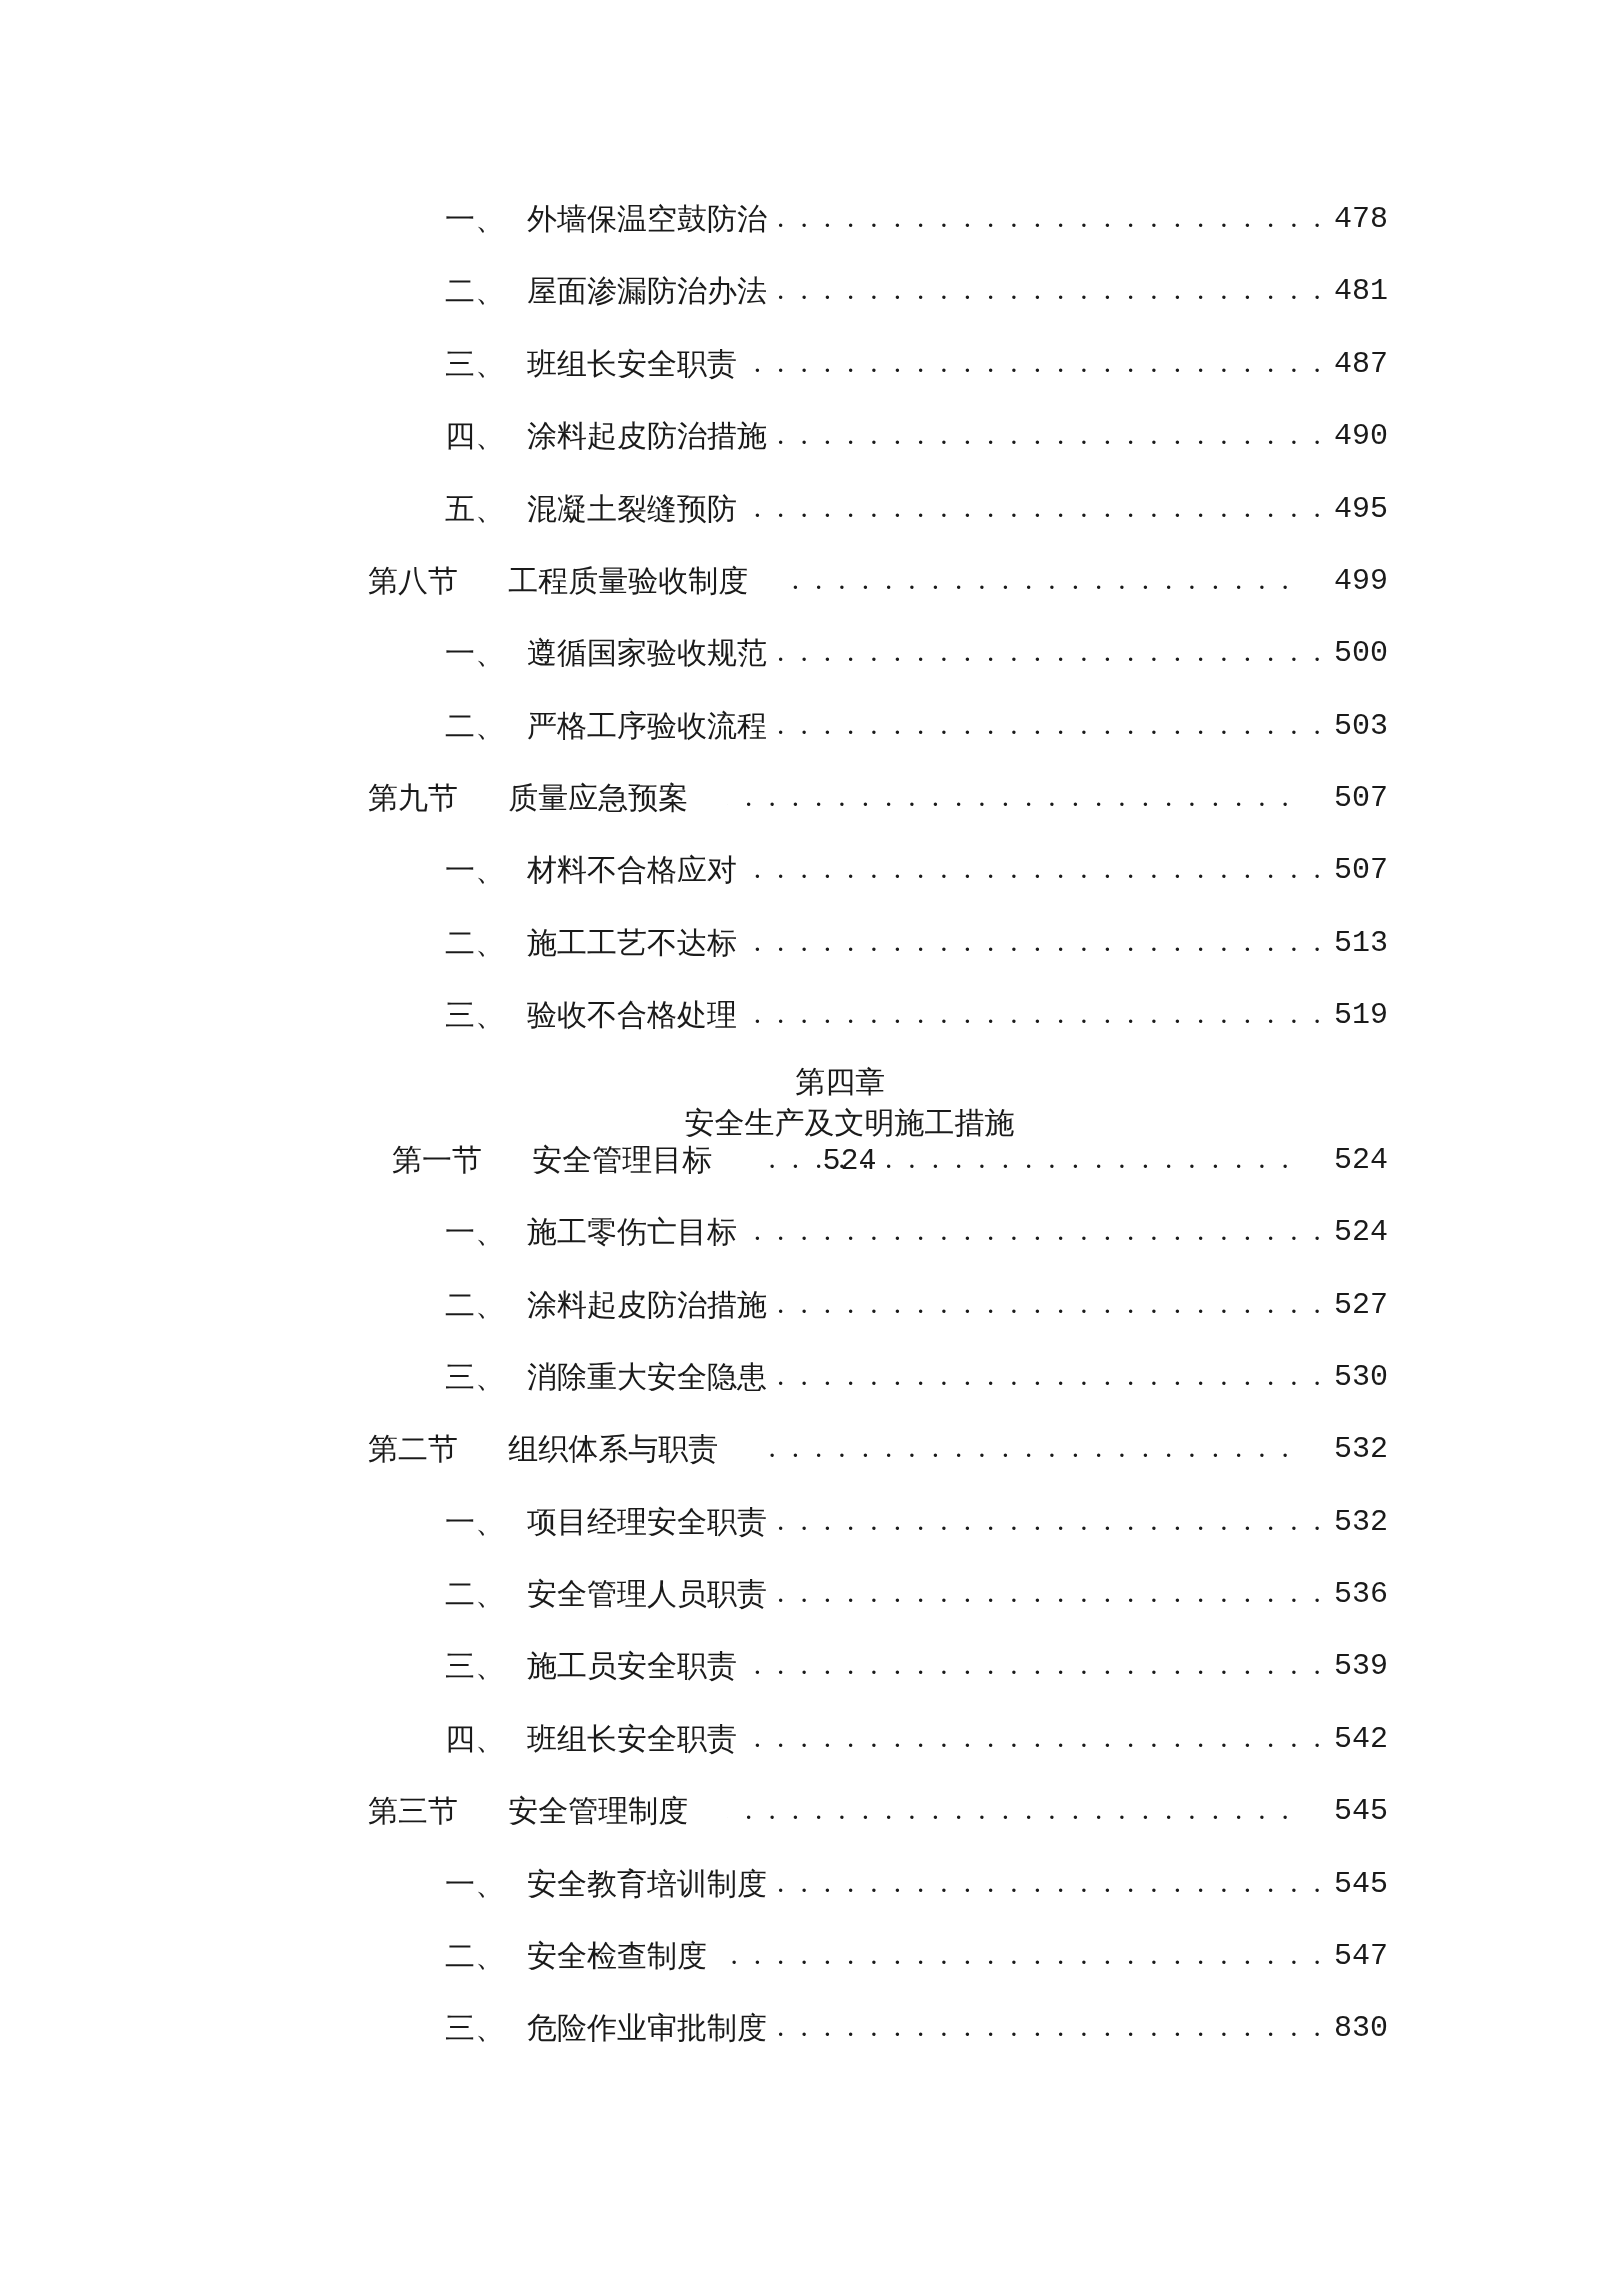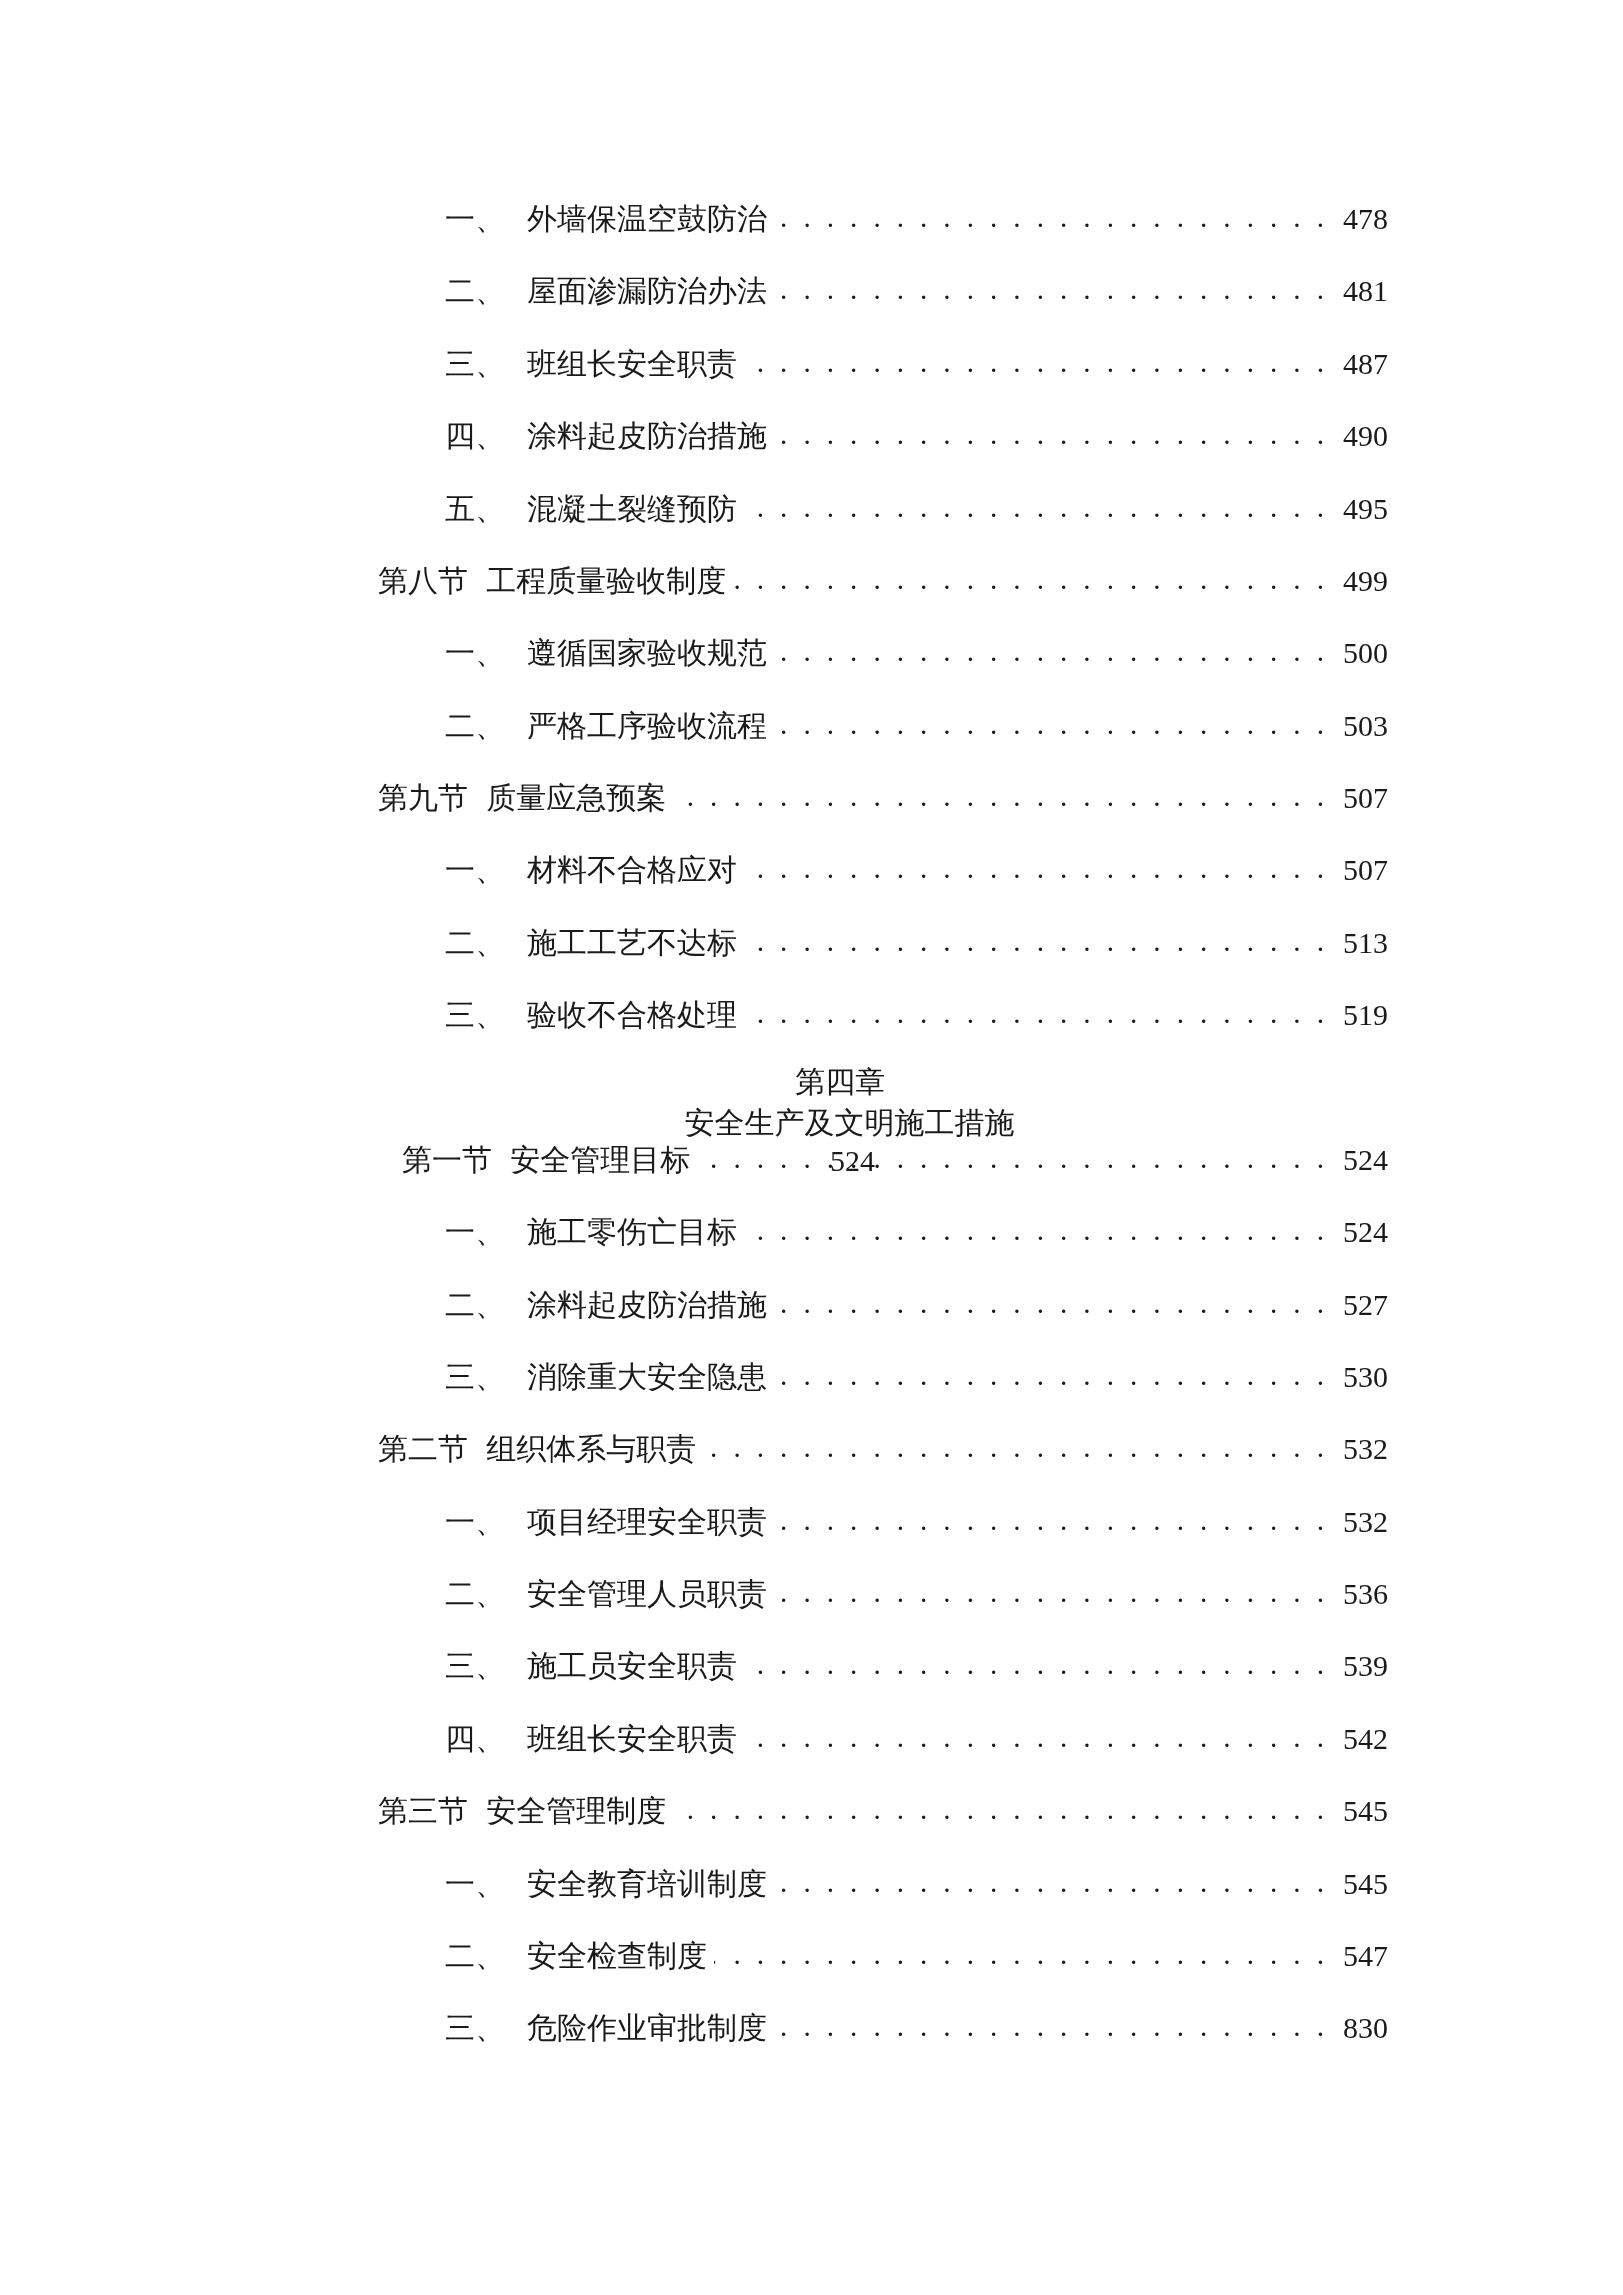--- a/index.html
+++ b/index.html
@@ -2,30 +2,30 @@
 <html style="font-size:10.5px"><head>
 <meta charset="utf-8">
 <style>
   html, body { margin: 0; padding: 0; background: #ffffff; }
   body { width: 1623px; height: 2295px; position: relative; overflow: hidden;
          font-family: "DejaVu Serif", "Liberation Serif", serif; color: #1a1a1a; }
   .toc { position: absolute; left: 0; top: 0; width: 1623px; }
   .row { position: absolute; height: 52px; display: flex; align-items: center;
          font-size: 30px; right: 235px; white-space: nowrap; }
   .row.l1 { left: 311px; }
-  .row.l2 { left: 378px; }
+  .row.l2 { left: 368px; gap: 32px; }
   .row.l3 { left: 445px; }
   .num { display: inline-block; }
   .l3 .num { width: 82px; }
   .l2 .num, .l1 .num { margin-right: 18.3px; }
   .title { display: inline-block; }
   .leader { flex: 1; overflow: hidden; margin: 0 9.2px 0 6.5px; height: 39px; position: relative; }
   .leader::before { content: ". . . . . . . . . . . . . . . . . . . . . . . . . . . . . . . . . . . . . . . . . . . . . . . . . . . . . . . . . . . . . . . . . . . . . . . . . . . . . . . . . . . . . . . . . . . .";
                     position: absolute; right: 0; bottom: 5.2px; font-size: 26px; letter-spacing: 3.4px; white-space: nowrap; }
-  .page { display: inline-block; min-width: 51px; text-align: right; font-family: Liberation Serif, serif; }
+  .page { display: inline-block; min-width: 51px; text-align: right; font-family: Liberation Mono, monospace; }
 </style>
 </head>
 <body>
 
 <div class="toc" id="toc">
     <div class="row l3" style="top: 193px;">
       <span class="num">一、</span>
       <span class="title">外墙保温空鼓防治</span>
       <span class="leader"></span>
       <span class="page">478</span>

